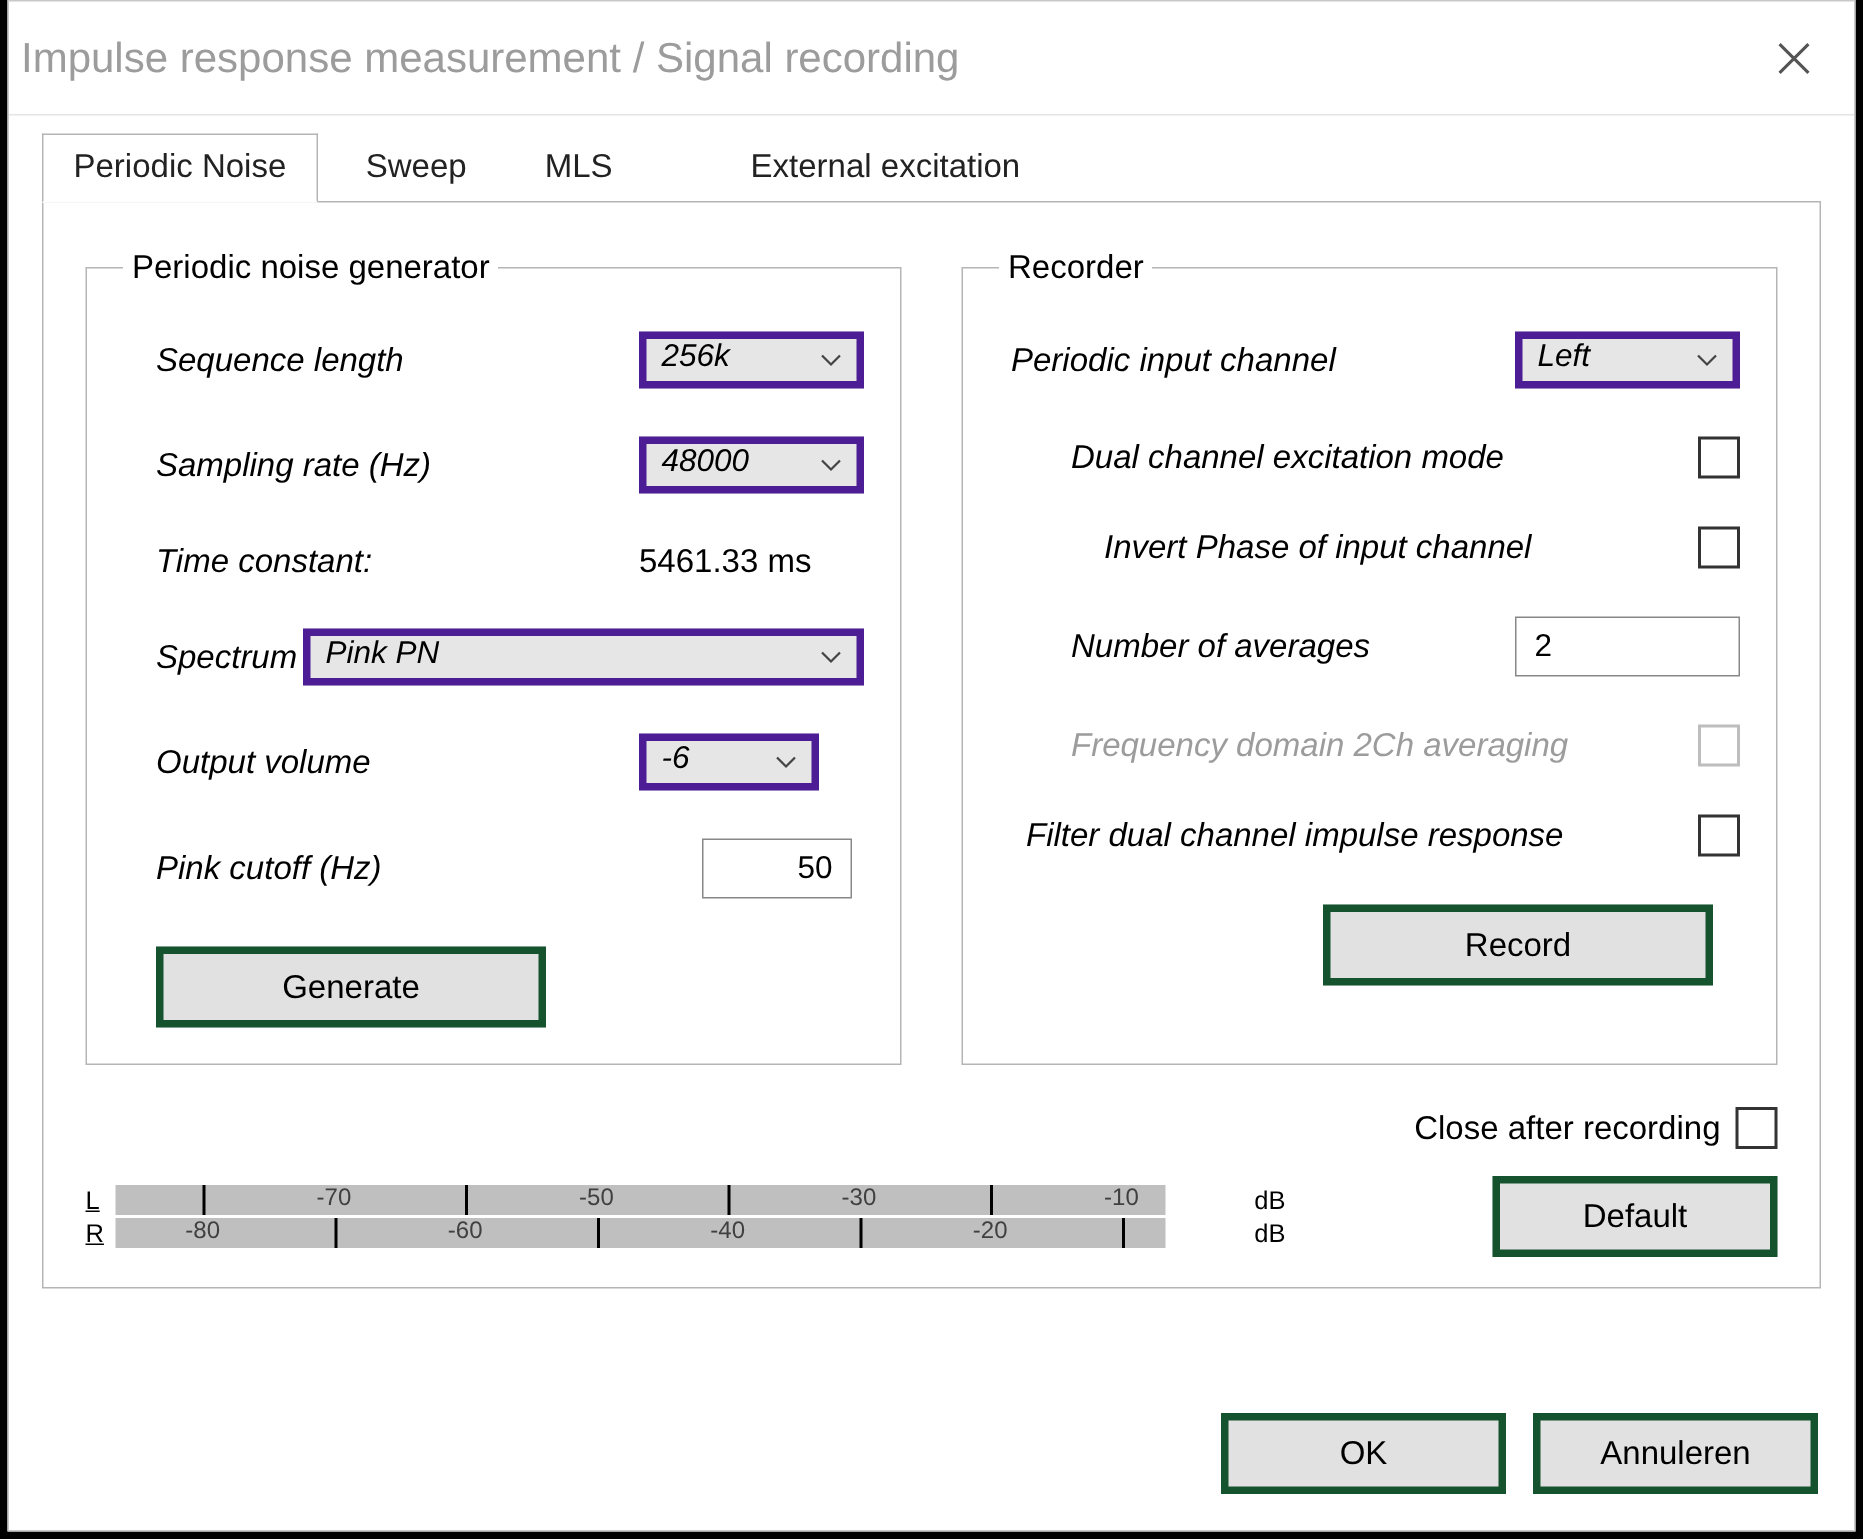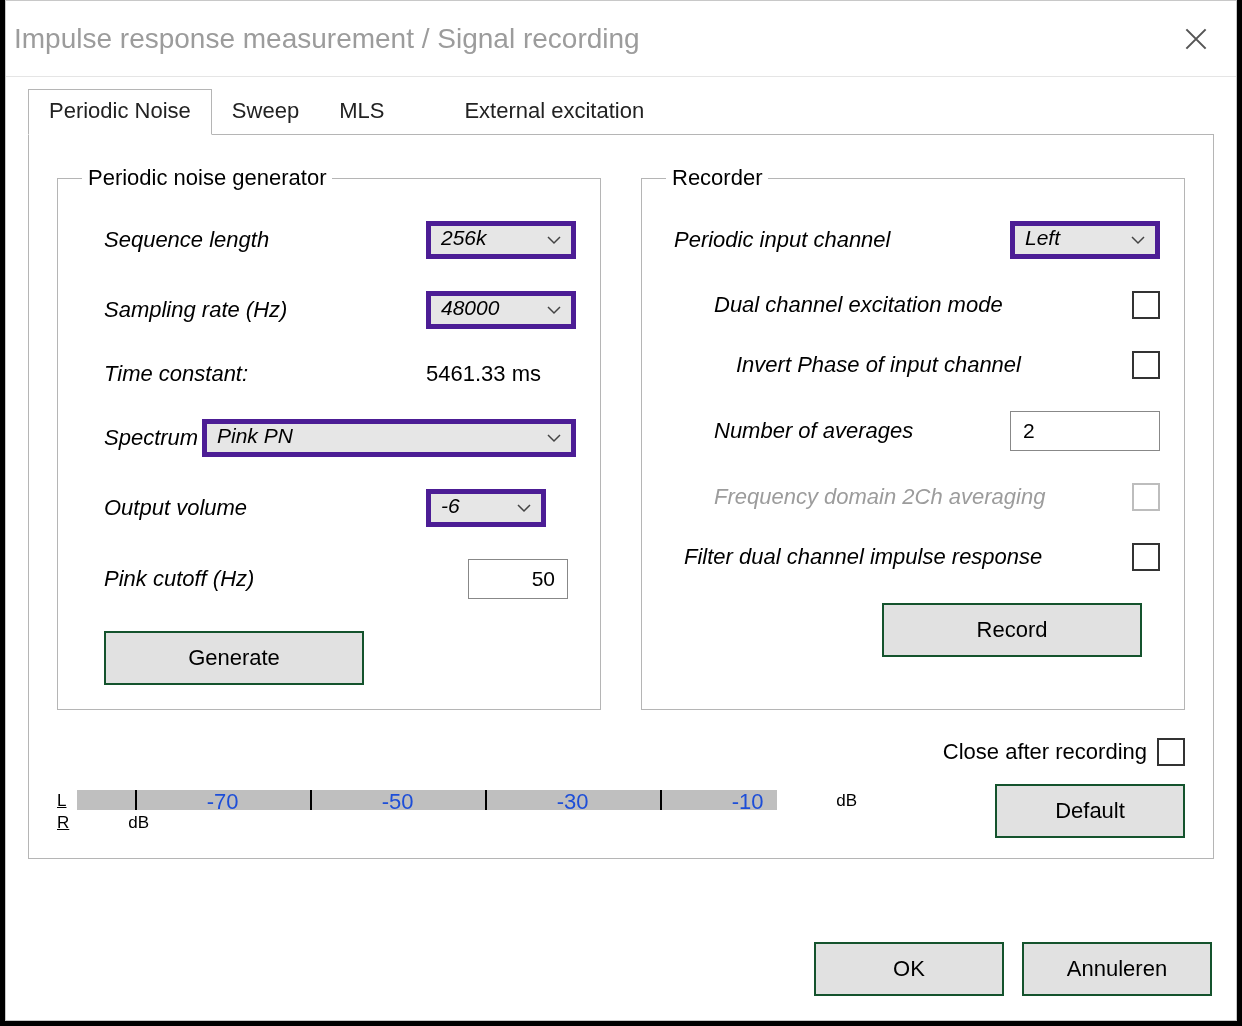--- a/index.html
+++ b/index.html
@@ -41,21 +41,21 @@
   }
   .titlebar .close svg { width: 22px; height: 22px; }
   .client {
     flex: 1;
     padding: 12px 22px 0 22px;
     position: relative;
   }
   .tabs {
     display: flex;
     align-items: flex-end;
-    gap: 0;
+    gap: 12px;
     position: relative;
     z-index: 2;
   }
   .tab {
     padding: 8px 20px 10px 20px;
     font-size: 22px;
     color: #222;
     cursor: default;
   }
   .tab.active {
@@ -133,21 +133,21 @@
   }
   .textbox.right { justify-content: flex-end; }
   .checkbox {
     width: 28px; height: 28px;
     border: 2px solid #333;
     background: #fff;
   }
   .checkbox.dis { border-color: #bdbdbd; }
   .btn {
     background: #e1e1e1;
-    border: 2px solid #14532d;
+    border: 5px solid #14532d;
     height: 54px;
     display: flex;
     align-items: center;
     justify-content: center;
     font-size: 22px;
   }
   .gen-row {
     display: flex;
     justify-content: flex-start;
     padding-left: 22px;
@@ -198,22 +198,22 @@
   .meter-row .unit { width: 28px; text-align: right; margin-left: 48px; }
   .tick {
     position: absolute;
     top: 0; bottom: 0;
     width: 2px;
     background: #000;
   }
   .tlabel {
     position: absolute;
     top: 1px;
-    font-size: 22px;
-    color: #1d4ed8;
+    font-size: 16px;
+    color: #404040;
     transform: translateX(-50%);
   }
   .dlg-buttons {
     display: flex;
     justify-content: flex-end;
     gap: 18px;
     padding: 18px 24px 24px 0;
   }
   .dlg-buttons .btn { width: 190px; }
 </style>
@@ -378,20 +378,30 @@
               <div class="tlabel" style="left:45.8%">-50</div>
               <div class="tick" style="left:58.3%"></div>
               <div class="tlabel" style="left:70.8%">-30</div>
               <div class="tick" style="left:83.3%"></div>
               <div class="tlabel" style="left:95.8%">-10</div>
             </div>
             <div class="unit">dB</div>
           </div>
           <div class="meter-row">
             <div class="ch">R</div>
+            <div class="bar">
+              <div class="tlabel" style="left:8.3%">-80</div>
+              <div class="tick" style="left:20.8%"></div>
+              <div class="tlabel" style="left:33.3%">-60</div>
+              <div class="tick" style="left:45.8%"></div>
+              <div class="tlabel" style="left:58.3%">-40</div>
+              <div class="tick" style="left:70.8%"></div>
+              <div class="tlabel" style="left:83.3%">-20</div>
+              <div class="tick" style="left:95.8%"></div>
+            </div>
             <div class="unit">dB</div>
           </div>
         </div>
 
         <div class="btn" style="width:190px">Default</div>
       </div>
 
     </div>
 
   </div>

